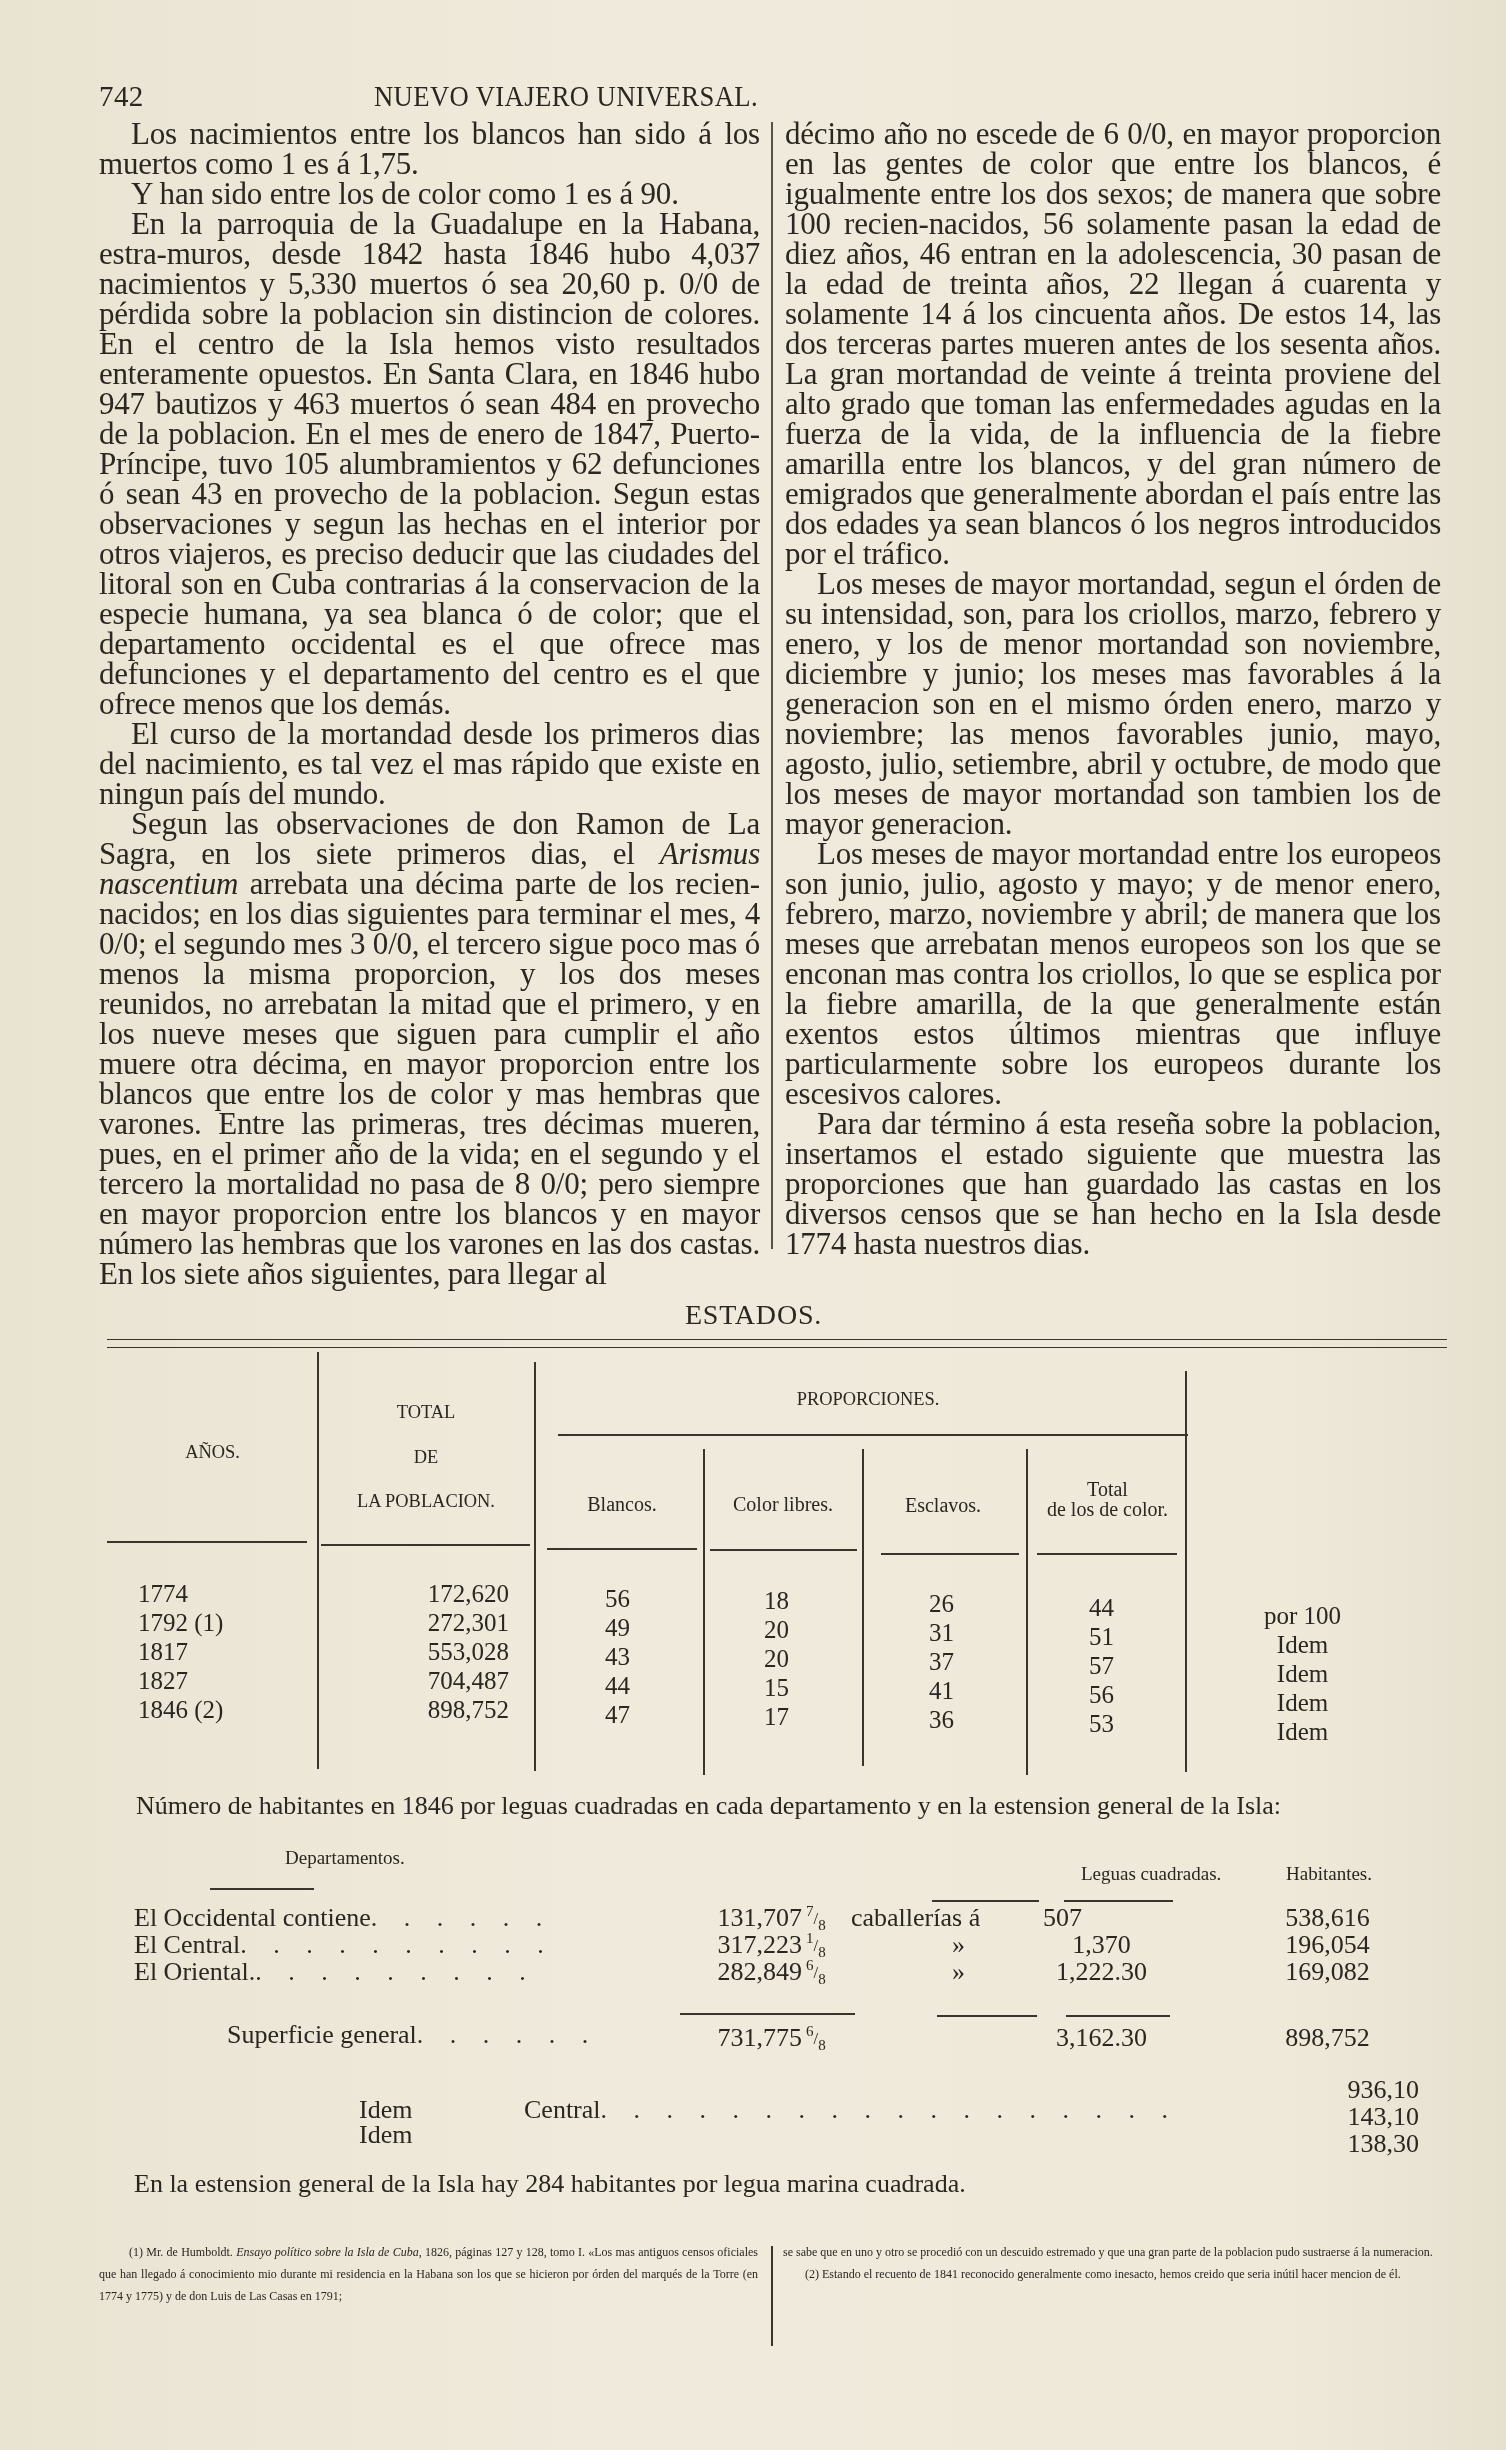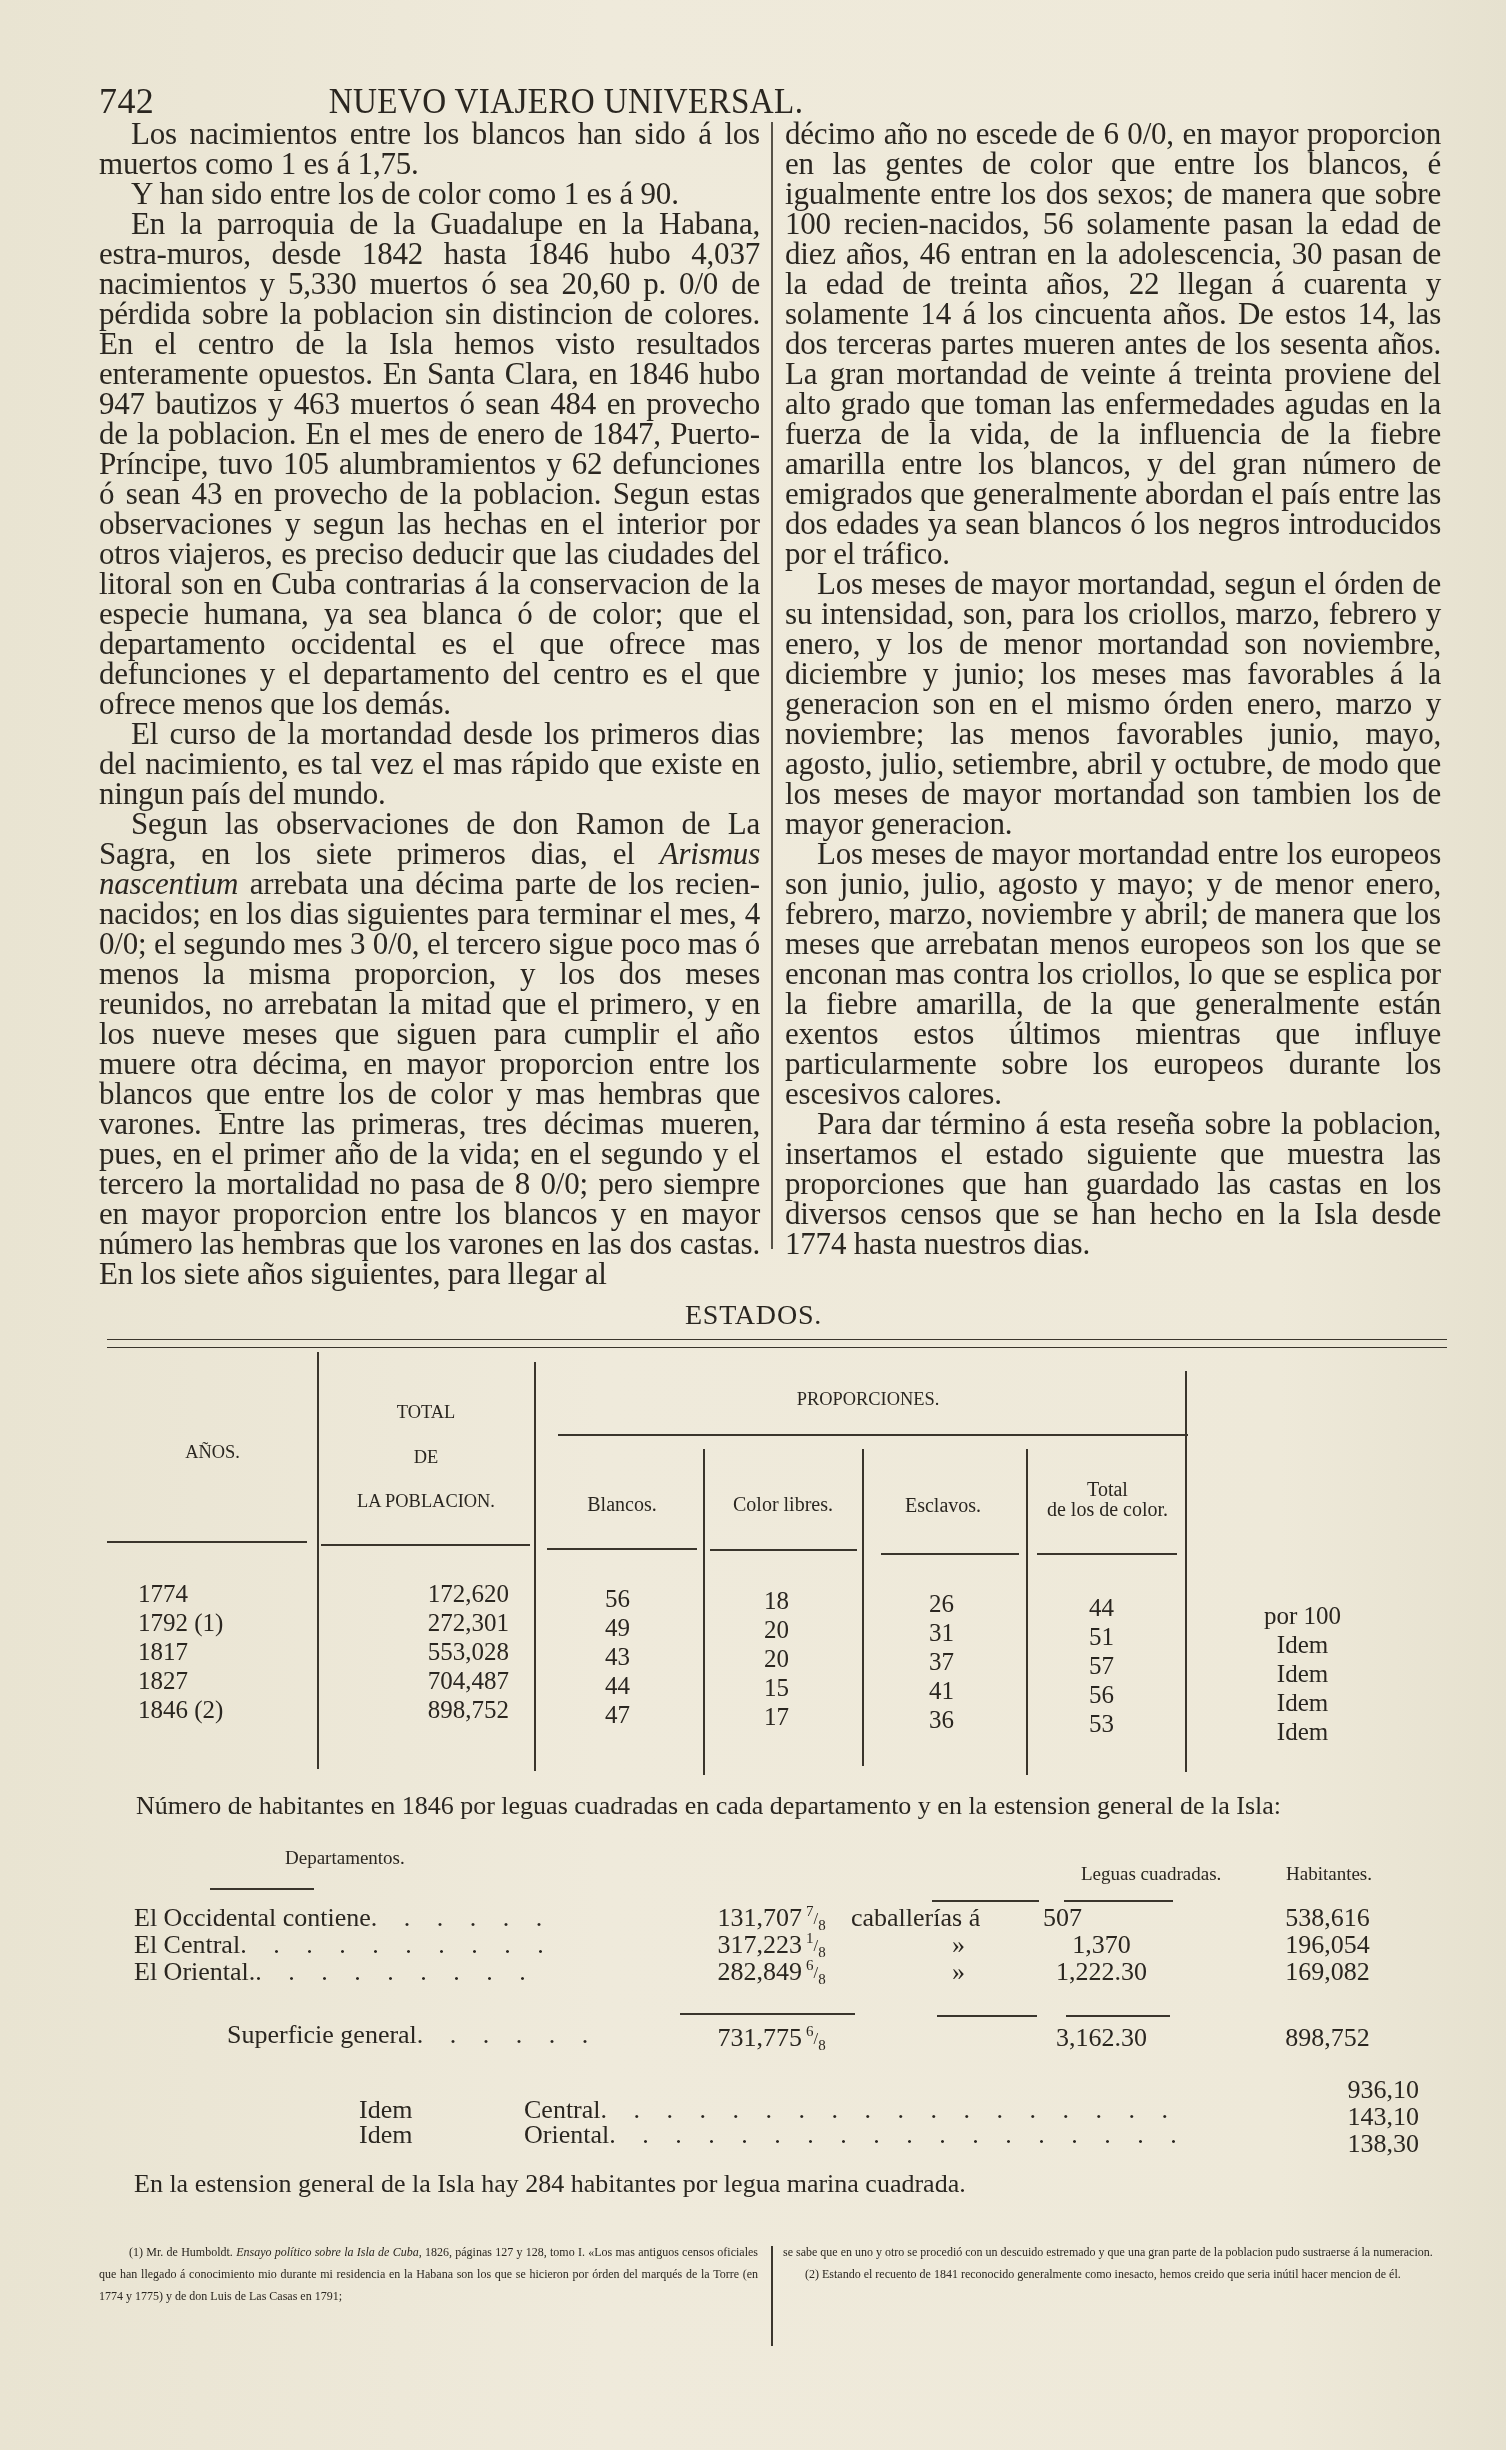--- a/index.html
+++ b/index.html
@@ -6,21 +6,21 @@
   body {
     width: 1507px; height: 2450px; overflow: hidden;
     background: #ede8d7;
     font-family: "Liberation Serif", "DejaVu Serif", serif;
     color: #2a2620;
     position: relative;
   }
   .page { position: absolute; left: 0; top: 0; width: 1507px; height: 2450px;
     background: linear-gradient(90deg, #e9e4d2 0%, #efeadb 40%, #eee9d9 85%, #e6e1cf 100%); }
   .running-head { position: absolute; top: 80px; left: 99px; width: 885px; height: 33px;
-    font-size: 36px; letter-spacing: 0.4px; }
+    font-size: 29px; letter-spacing: 0.4px; }
   .running-head .pagenum { position: absolute; left: 0; top: 0; }
   .running-head .title { position: absolute; left: 467px; top: 0; white-space: nowrap; transform: translateX(-50%) scaleX(0.92); transform-origin: center; }
   .col { position: absolute; top: 119px; font-size: 31px; line-height: 30px;
     text-align: justify; letter-spacing: -0.2px; }
   .col.left { left: 99px; width: 661px; }
   .col.right { left: 785px; width: 656px; }
   .col p { margin: 0; text-indent: 0; }
   .col p.ind { text-indent: 32px; }
   .col-divider { position: absolute; left: 771px; top: 122px; width: 1.7px; height: 1127px; background: #3b362d; opacity: 0.85; }
   em { font-style: italic; }
@@ -202,21 +202,20 @@
 
   <div class="dept-row" style="left:227px; top:2020px;"><span>Superficie general</span><span class="dots">. . . . . .</span></div>
   <div class="num" style="left:668px; top:2023px; width:134px;">731,775</div>
   <div class="frac" style="position:absolute; left:806px; top:2023px;"><sup>6</sup>/<sub>8</sub></div>
   <div class="num" style="left:1043px; top:2023px; width:117px; text-align:center;">3,162.30</div>
   <div class="num" style="left:1269px; top:2023px; width:117px; text-align:center;">898,752</div>
 
   <div class="summary" style="left:359px; top:2095px;"><span>Idem</span></div>
   <div class="summary" style="left:524px; top:2095px;"><span>Central</span><span class="dots">. . . . . . . . . . . . . . . . . .</span></div>
   <div class="summary" style="left:359px; top:2120px;"><span>Idem</span></div>
-  <div class="summary" style="left:524px; top:2120px;"><span>Oriental</span><span class="dots">. . . . . . . . . . . . . . . . . .</span></div>
   <div class="num" style="left:1302px; top:2075px; width:117px;">936,10</div>
   <div class="num" style="left:1302px; top:2102px; width:117px;">143,10</div>
   <div class="num" style="left:1302px; top:2129px; width:117px;">138,30</div>
 
   <div class="summary" style="left:134px; top:2169px;">En la estension general de la Isla hay 284 habitantes por legua marina cuadrada.</div>
 
   <div class="footnotes left">
     <span style="padding-left:30px;">(1)</span>
     <span>Mr. de Humboldt.</span>
     <em>Ensayo político sobre la Isla de Cuba</em><span>, 1826, páginas 127 y 128, tomo I. «Los mas antiguos censos oficiales que han llegado á conocimiento mio durante mi residencia en la Habana son los que se hicieron por órden del marqués de la Torre (en 1774 y 1775) y de don Luis de Las Casas en 1791;</span>

